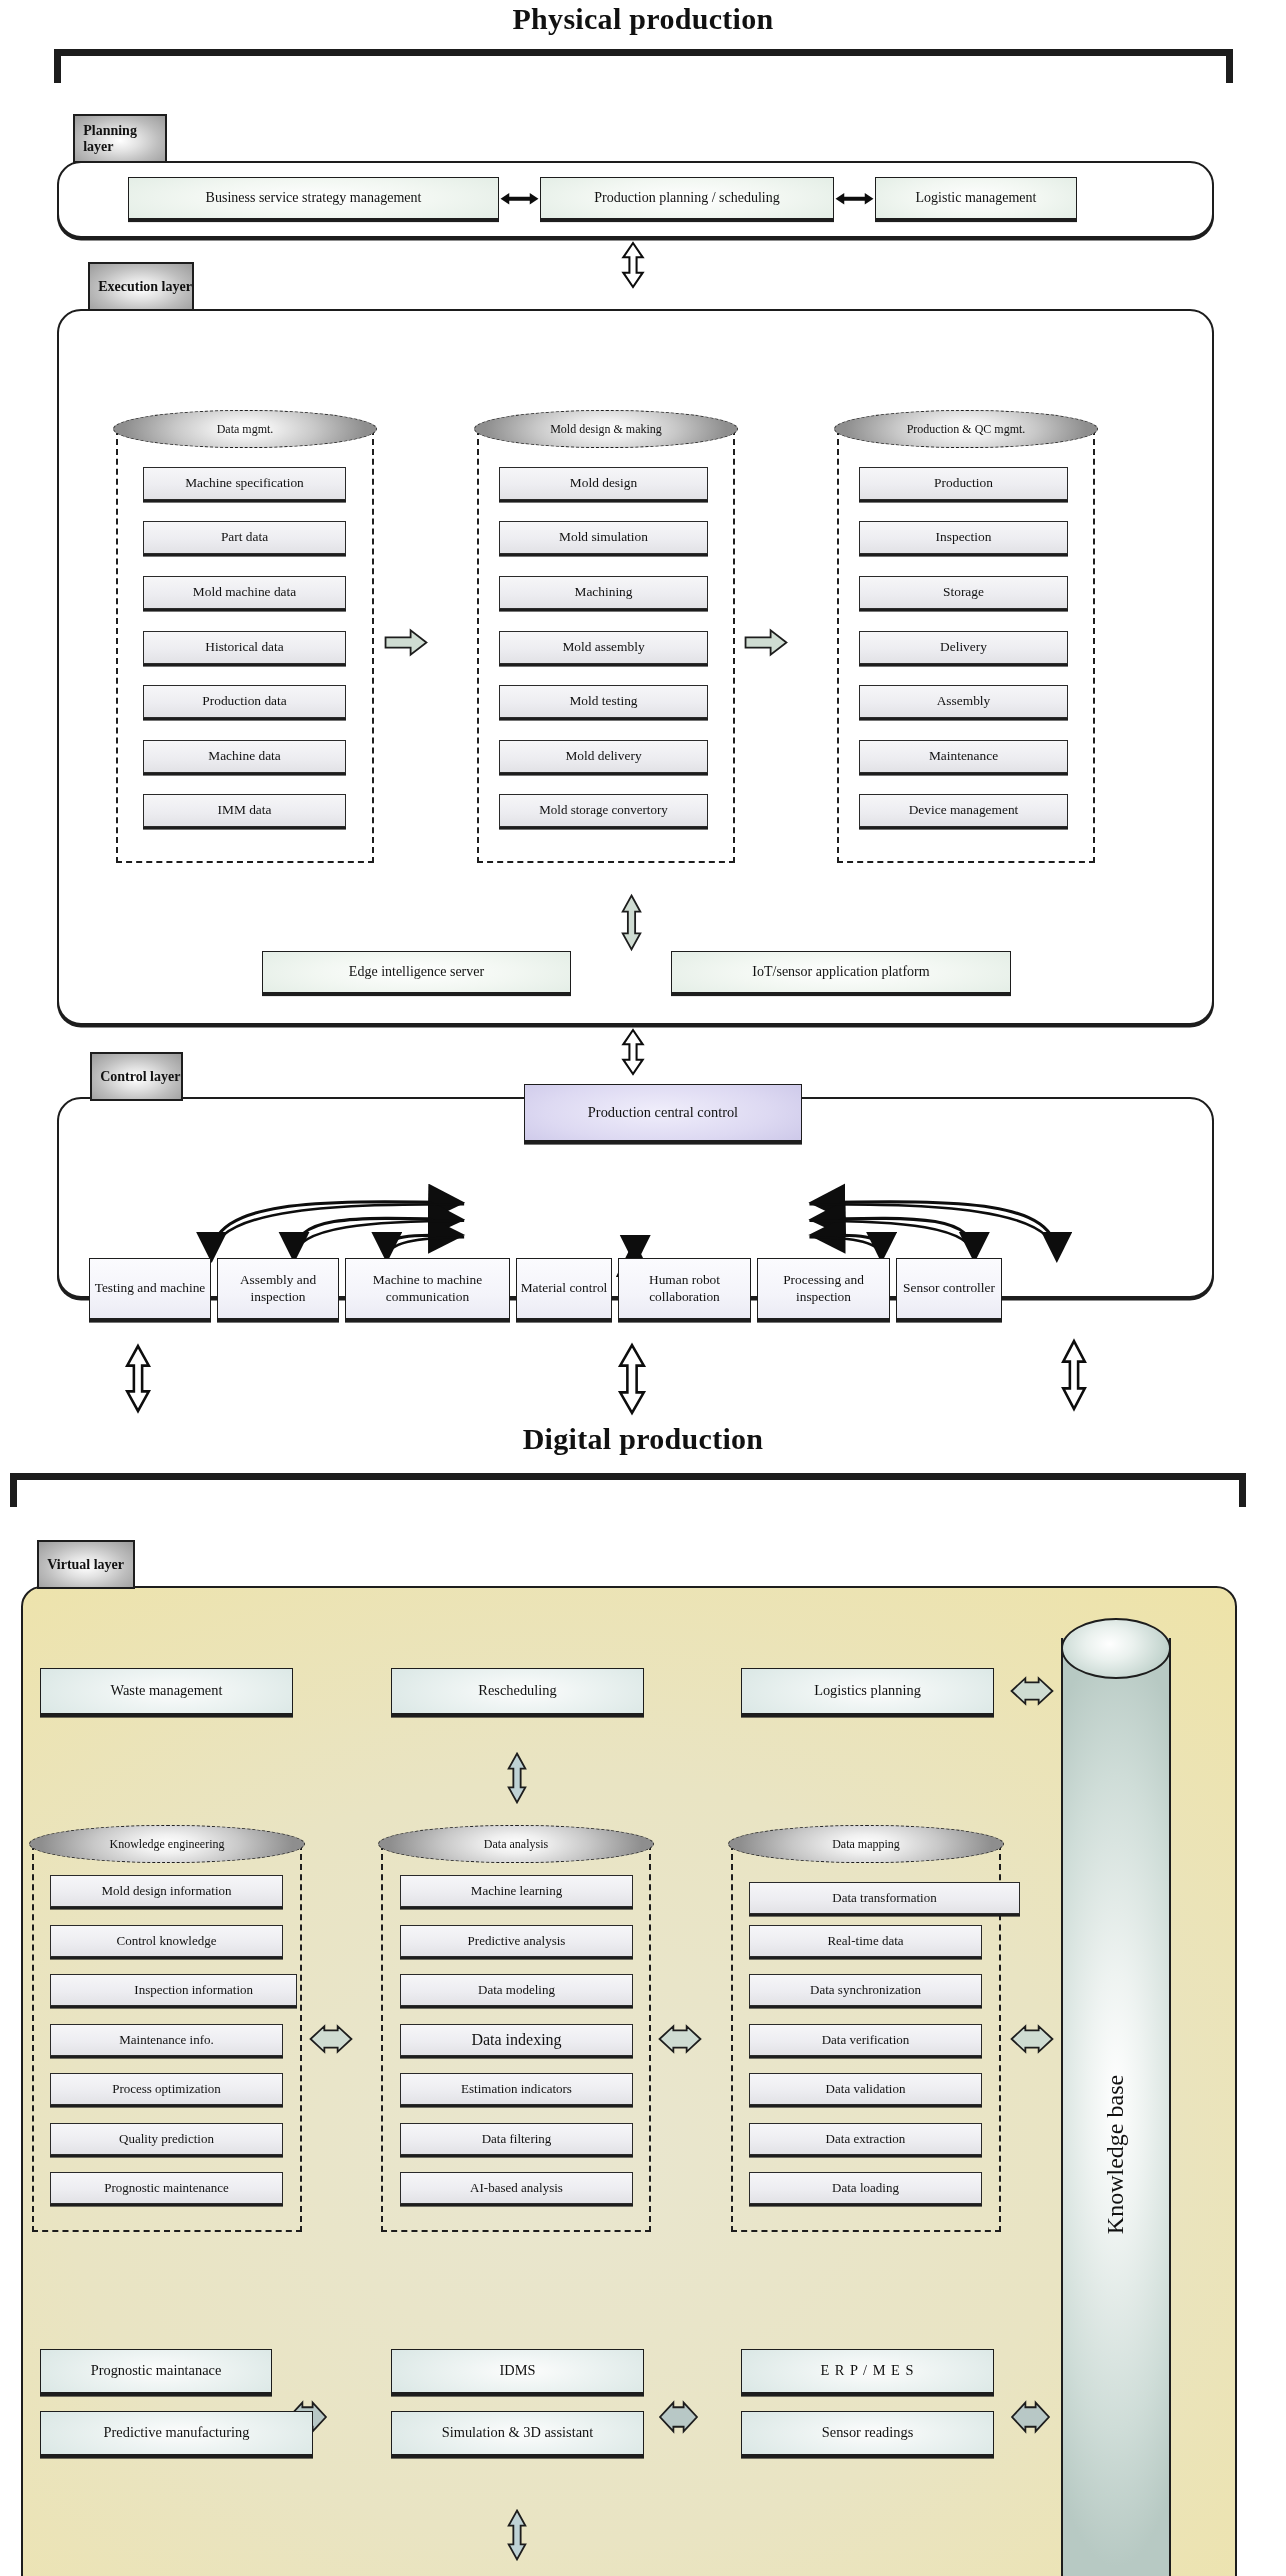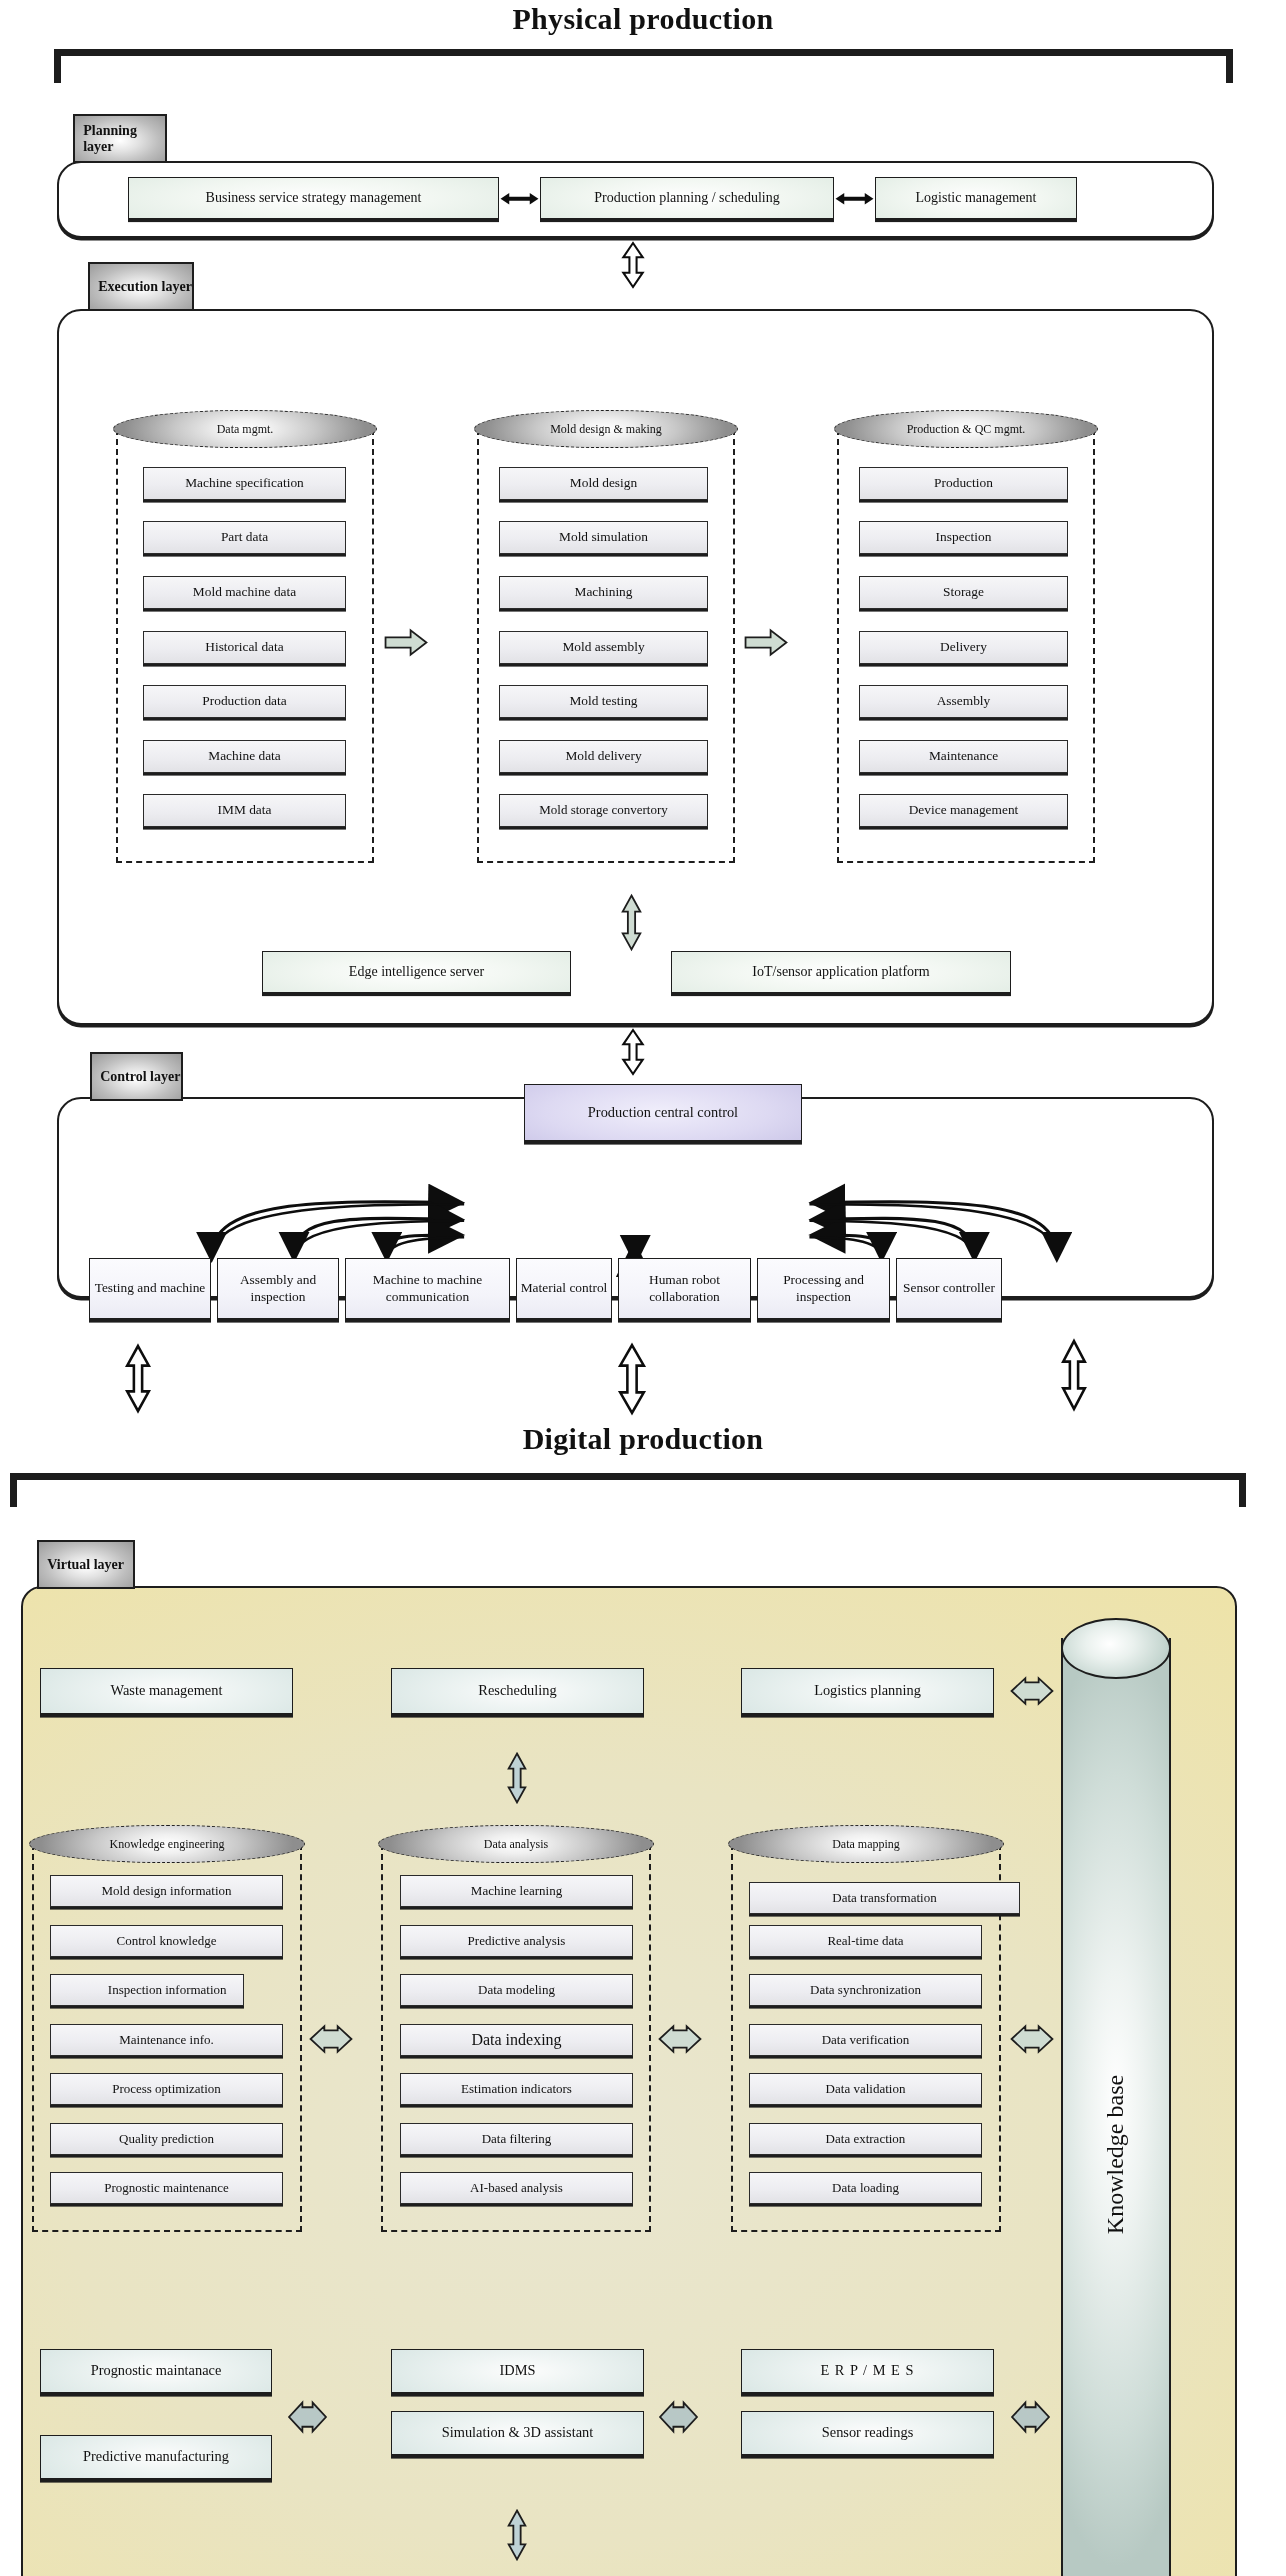--- a/index.html
+++ b/index.html
@@ -330,21 +330,21 @@
     <path d="M23,3 L39,32 L30,32 L30,68 L39,68 L23,97 L7,68 L16,68 L16,32 L7,32 Z" fill="#bfd2d5" stroke="#1d1d1d" stroke-width="3.5"></path>
   </svg>
 </div>
 
 <div class="dgroup" style="left:32px; top:1825px; width:270px; height:407px;">
   <div class="walls" style="top:19px;"></div>
   <div class="cap">Knowledge engineering</div>
 </div>
 <div class="ibox" style="left:50px; top:1875px; width:233px; height:32px; font-size:13px;">Mold design information</div>
 <div class="ibox" style="left:50px; top:1925px; width:233px; height:32px; font-size:13px;">Control knowledge</div>
-<div class="ibox" style="left:50px; top:1974px; width:194px; height:32px; font-size:13px;padding-left:43px;">Inspection information</div>
+<div class="ibox" style="left:50px; top:1974px; width:247px; height:32px; font-size:13px;padding-left:43px;">Inspection information</div>
 <div class="ibox" style="left:50px; top:2024px; width:233px; height:32px; font-size:13px;">Maintenance info.</div>
 <div class="ibox" style="left:50px; top:2073px; width:233px; height:32px; font-size:13px;">Process optimization</div>
 <div class="ibox" style="left:50px; top:2123px; width:233px; height:32px; font-size:13px;">Quality prediction</div>
 <div class="ibox" style="left:50px; top:2172px; width:233px; height:32px; font-size:13px;">Prognostic maintenance</div>
 
 <div class="harrow" style="left:309px; top:2025px; width:44px; height:28px;">
   <svg width="44" height="28" viewBox="0 0 86 54">
     <path d="M30,10 L30,2 L3,27 L30,52 L30,44 L56,44 L56,52 L83,27 L56,2 L56,10 Z" fill="#cfdcd2" stroke="#1d1d1d" stroke-width="3.5"></path>
   </svg>
 </div>
@@ -398,21 +398,21 @@
   <svg width="41" height="32" viewBox="0 0 80 62">
     <path d="M30,12 L30,3 L4,31 L30,59 L30,50 L50,50 L50,59 L76,31 L50,3 L50,12 Z" fill="#b8c8c6" stroke="#1d1d1d" stroke-width="3.5"></path>
   </svg>
 </div>
 <div class="harrow" style="left:1010px; top:2401px; width:41px; height:32px;">
   <svg width="41" height="32" viewBox="0 0 80 62">
     <path d="M30,12 L30,3 L4,31 L30,59 L30,50 L50,50 L50,59 L76,31 L50,3 L50,12 Z" fill="#b8c8c6" stroke="#1d1d1d" stroke-width="3.5"></path>
   </svg>
 </div>
 
-<div class="tbox" style="left:40px; top:2411px; width:232px; height:44px;margin-top:24px;">Predictive manufacturing</div>
+<div class="tbox" style="left:40px; top:2411px; width:273px; height:44px;">Predictive manufacturing</div>
 <div class="tbox" style="left:391px; top:2411px; width:253px; height:44px;">Simulation &amp; 3D assistant</div>
 <div class="tbox" style="left:741px; top:2411px; width:253px; height:44px;">Sensor readings</div>
 
 <div class="vsage" style="left:505px; top:2509px; width:24px; height:52px;">
   <svg width="24" height="52" viewBox="0 0 46 100">
     <path d="M23,3 L39,32 L30,32 L30,68 L39,68 L23,97 L7,68 L16,68 L16,32 L7,32 Z" fill="#bfd2d5" stroke="#1d1d1d" stroke-width="3.5"></path>
   </svg>
 </div>
 
 <div class="kb" style="left:1061px; top:1618px; width:110px; height:1072px;">

